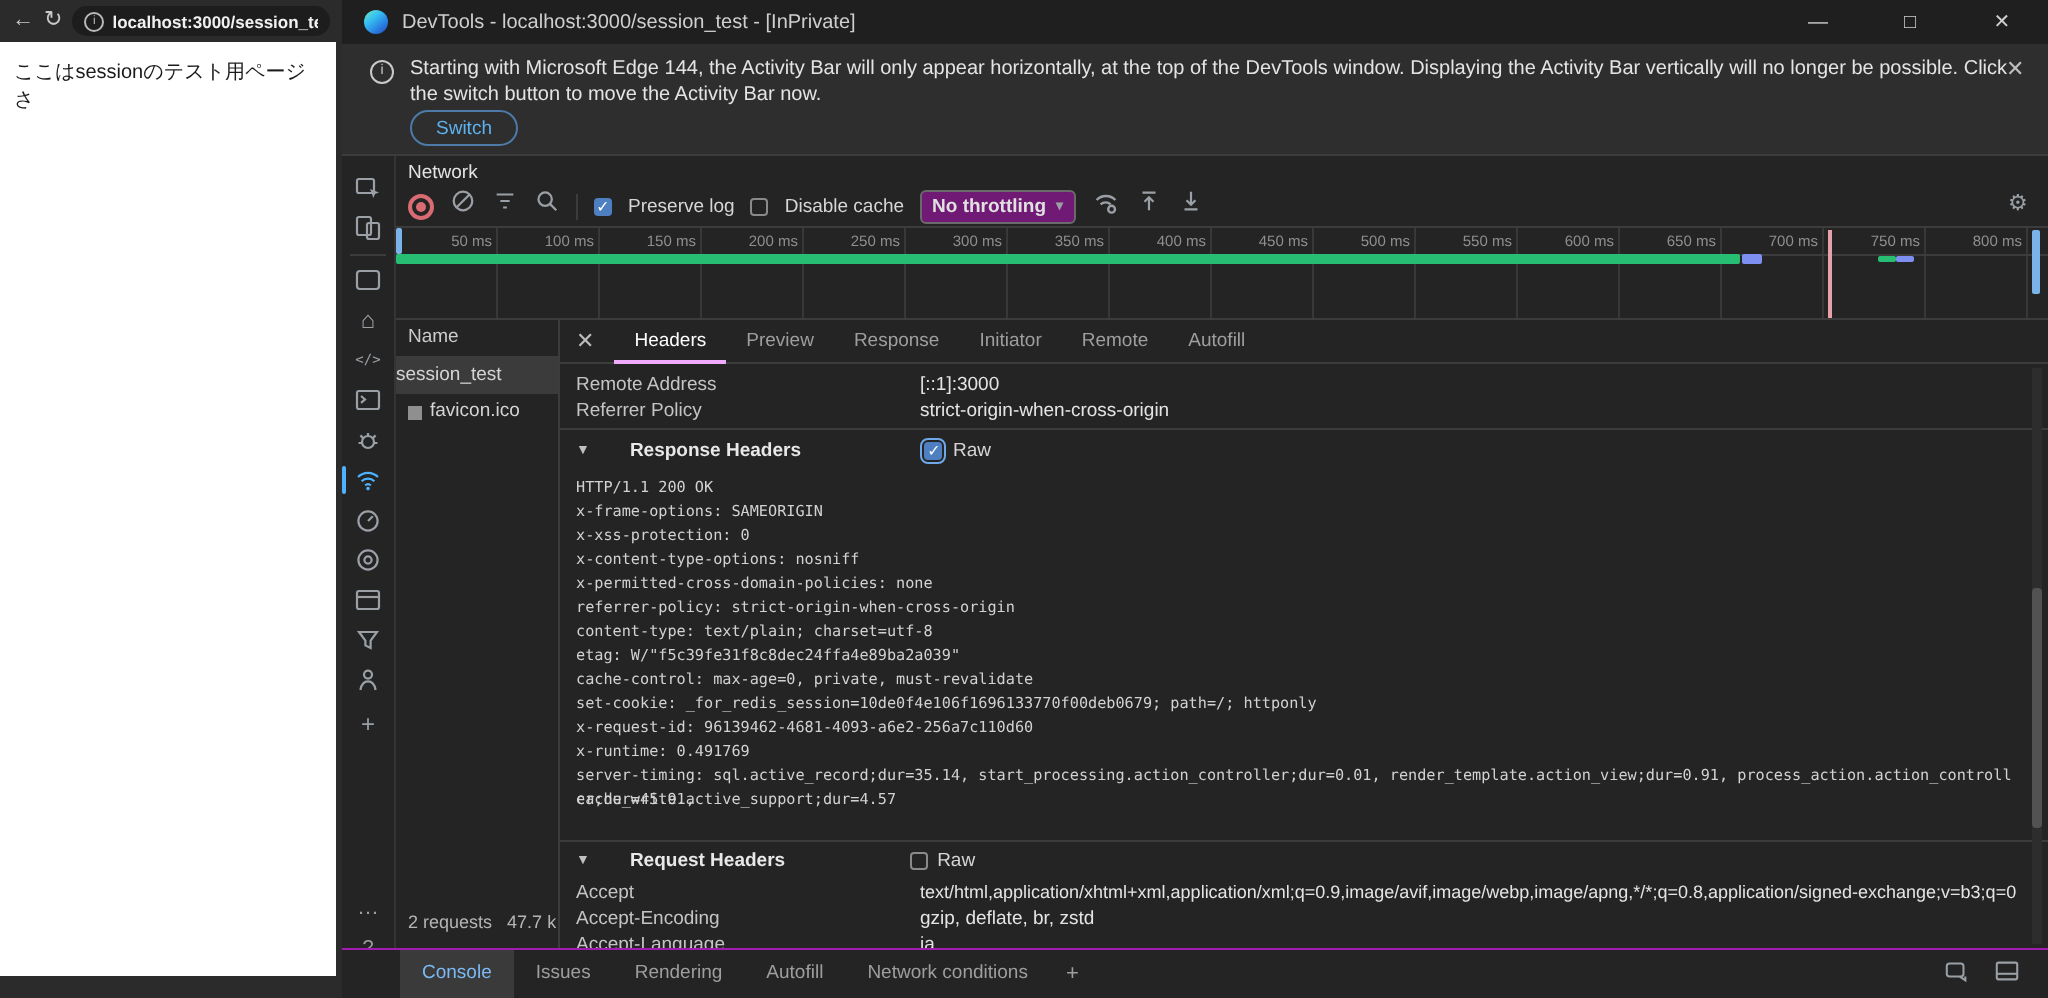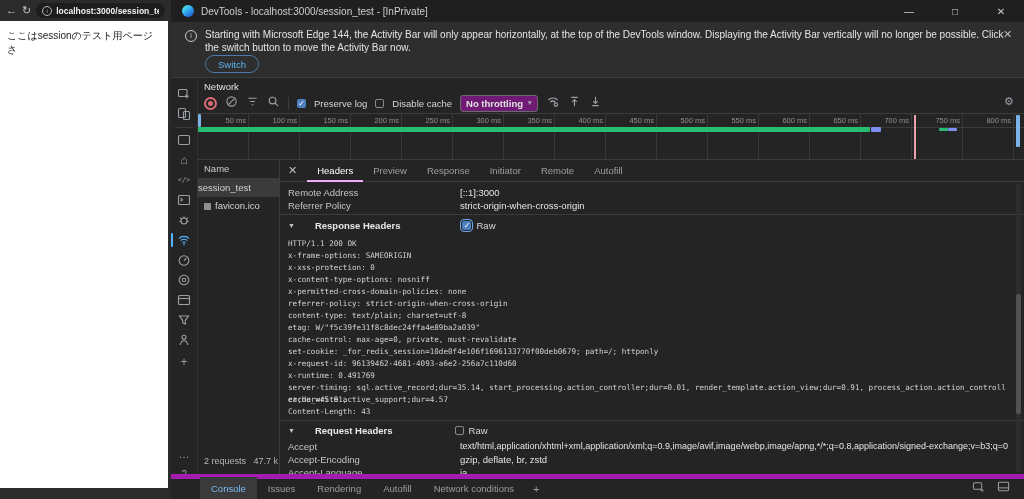--- a/index.html
+++ b/index.html
@@ -74,21 +74,21 @@
   .kv .k{width:172px;color:#c4c4c4;flex:none}
   .kv .v{color:#e4e4e4;white-space:nowrap;overflow:hidden}
   .hdiv{position:absolute;left:0;width:744px;height:1px;background:#3c3c3c}
   .sect{position:absolute;left:8px;height:14px;display:flex;align-items:center;gap:20px;font-size:9.5px;color:#e8e8e8;font-weight:bold}
   .sect .tri{font-size:7px;color:#c0c0c0}
   .sect .raw-wrap{display:flex;align-items:center;gap:5px;font-weight:normal}
   .mono{position:absolute;left:8px;width:722px;font-family:"DejaVu Sans Mono",monospace;font-size:7.6px;line-height:12px;color:#d2d2d2;white-space:pre-wrap;word-break:break-all}
   .vscroll{position:absolute;left:736px;top:24px;width:5px;height:288px;background:#2d2d2d}
   .vthumb{position:absolute;left:0;top:110px;width:5px;height:120px;background:#525252;border-radius:2px}
   
-  .drawer{left:0;top:474px;width:853px;height:25px;background:#242424;border-top:5px solid #a21caf;box-sizing:border-box;display:flex;align-items:center;padding-left:29px}
+  .drawer{left:0;top:474px;width:853px;height:25px;background:#242424;border-top:1px solid #a21caf;box-sizing:border-box;display:flex;align-items:center;padding-left:29px}
   .dwtab{font-size:9.5px;color:#9e9e9e;padding:0 11px;height:24px;line-height:24px}
   .dwtab.active{background:#3a3a3a;color:#7cb9f5}
   .dwplus{font-size:11px;color:#9e9e9e;padding:0 8px}
   .dricons{position:absolute;right:14px;top:479px;display:flex;gap:12px}
   .dricons svg{stroke:#9aa0a6;fill:none;stroke-width:1.1}
 </style>
 </head>
 <body>
 
 <div class="abs bwin">
@@ -320,21 +320,20 @@
     <div class="mono" style="top:138px">referrer-policy: strict-origin-when-cross-origin</div>
     <div class="mono" style="top:126px">x-permitted-cross-domain-policies: none</div>
     <div class="mono" style="top:150px">content-type: text/plain; charset=utf-8</div>
     <div class="mono" style="top:162px">etag: W/"f5c39fe31f8c8dec24ffa4e89ba2a039"</div>
     <div class="mono" style="top:174px">cache-control: max-age=0, private, must-revalidate</div>
     <div class="mono" style="top:186px">set-cookie: _for_redis_session=10de0f4e106f1696133770f00deb0679; path=/; httponly</div>
     <div class="mono" style="top:198px">x-request-id: 96139462-4681-4093-a6e2-256a7c110d60</div>
     <div class="mono" style="top:210px">x-runtime: 0.491769</div>
     <div class="mono" style="top:222px">server-timing: sql.active_record;dur=35.14, start_processing.action_controller;dur=0.01, render_template.action_view;dur=0.91, process_action.action_controller;dur=45.91,</div>
     <div class="mono" style="top:234px">cache_write.active_support;dur=4.57</div>
-    <div class="mono" style="top:246px">Content-Length: 43</div>
 
     <span class="hdiv" style="top:260px"></span>
 
     <div class="sect" style="top:263px">
       <span class="tri">▼</span>
       <span>Request Headers</span>
       <span class="raw-wrap" style="margin-left:42px">
         <span class="cb off"></span>
         <span class="cb-label">Raw</span>
       </span>

